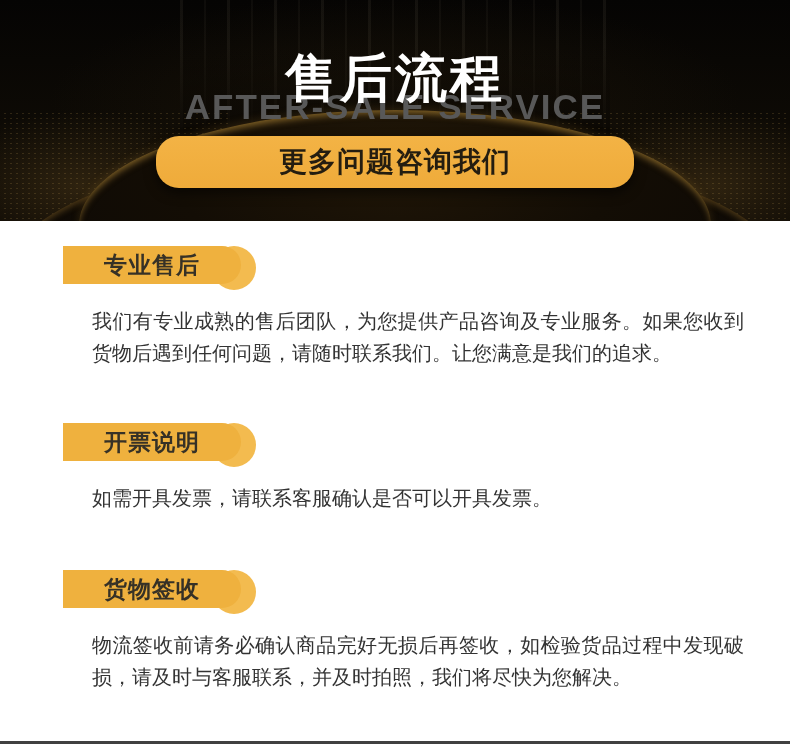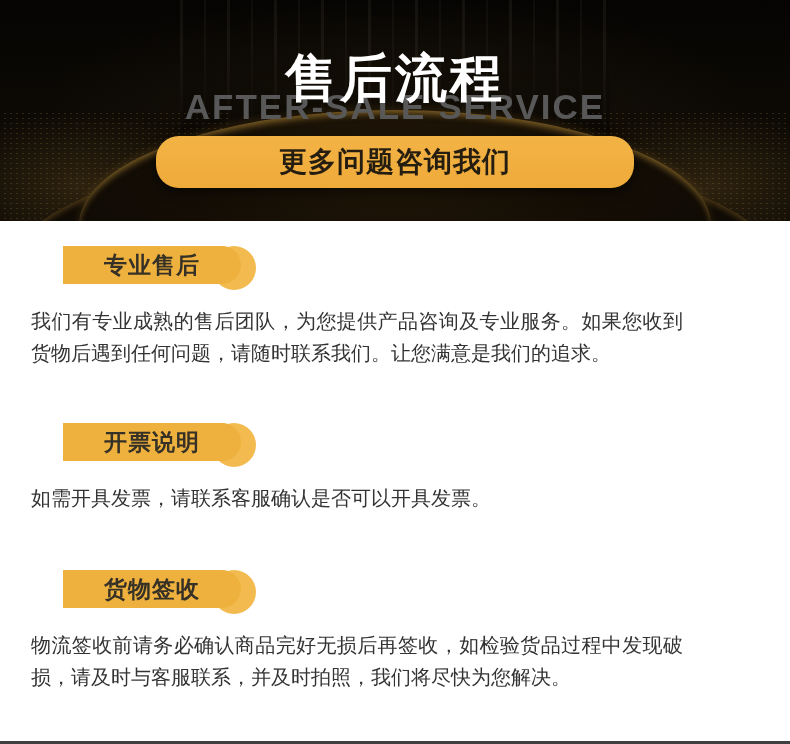--- a/index.html
+++ b/index.html
@@ -150,21 +150,21 @@
     width: 178px; height: 38px;
     line-height: 38px;
     text-align: center;
     font-size: 23px;
     font-weight: bold;
     letter-spacing: 1px;
     color: #363126;
     z-index: 3;
   }
   .desc {
-    margin: 21px 0 0 31px;
+    margin: 21px 0 0 92px;
     width: 652px;
     font-size: 20px;
     line-height: 32px;
     color: #333333;
     text-align: justify;
   }
 </style>
 </head>
 <body>
 

